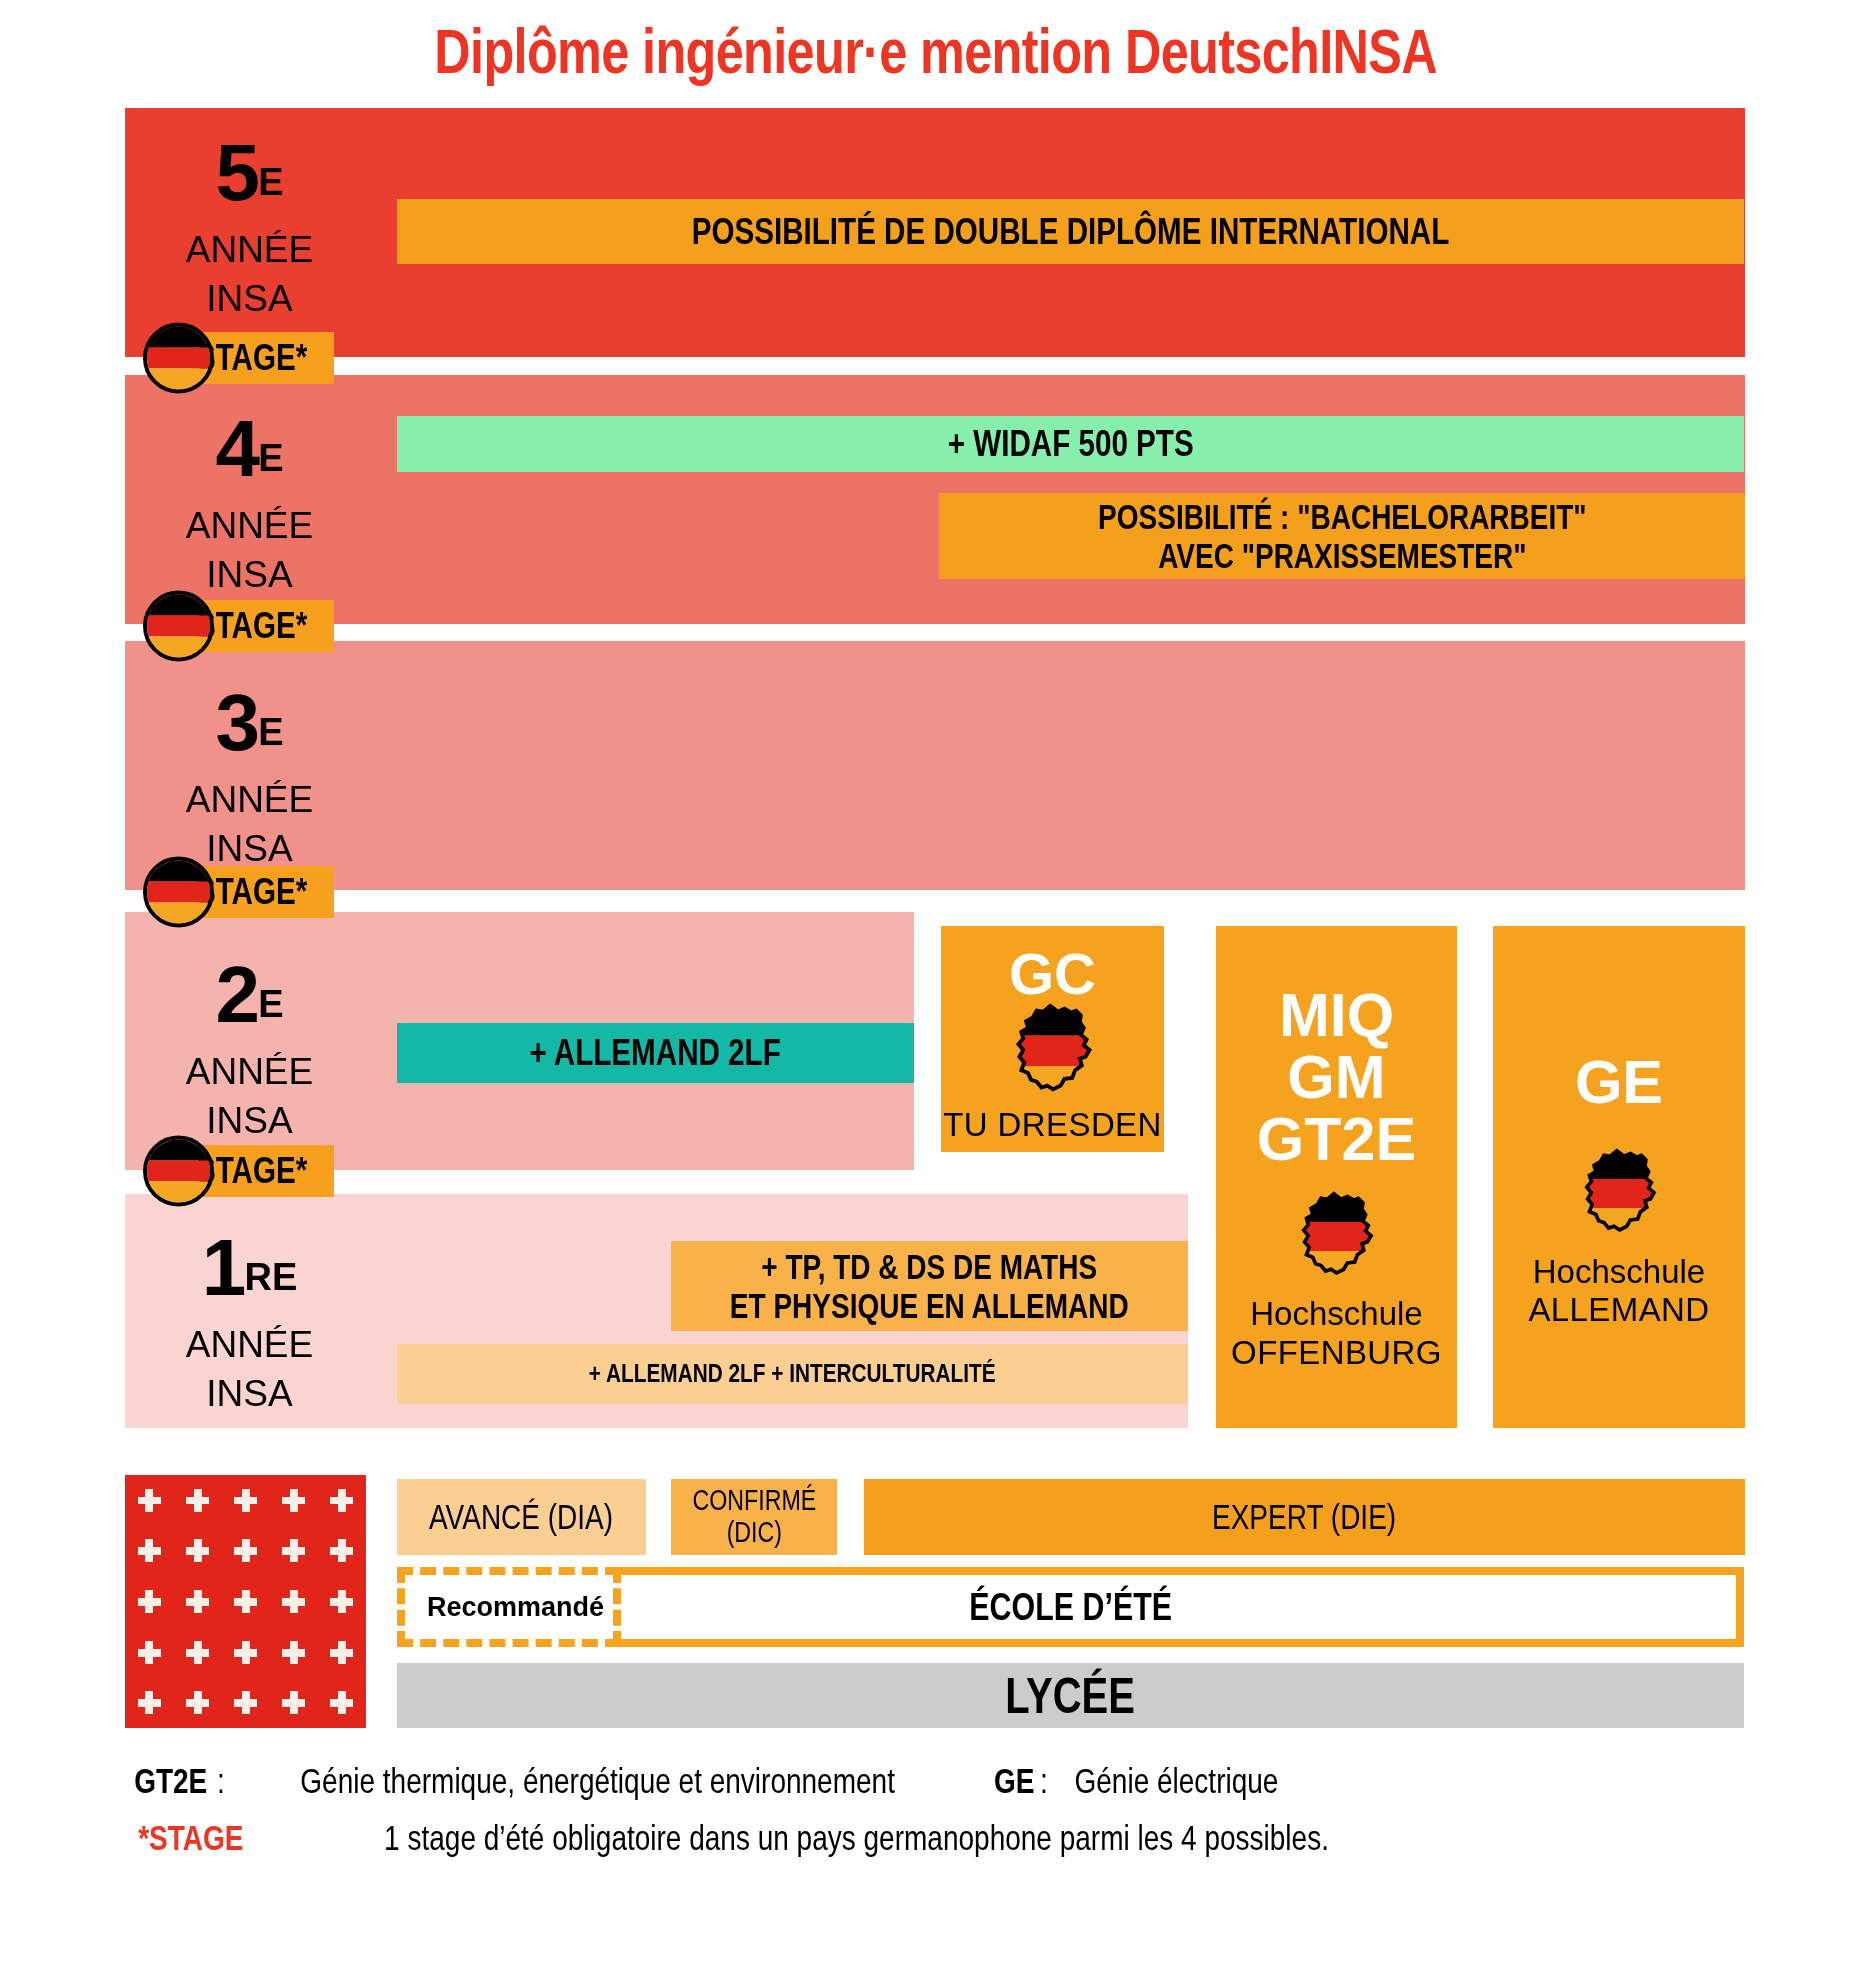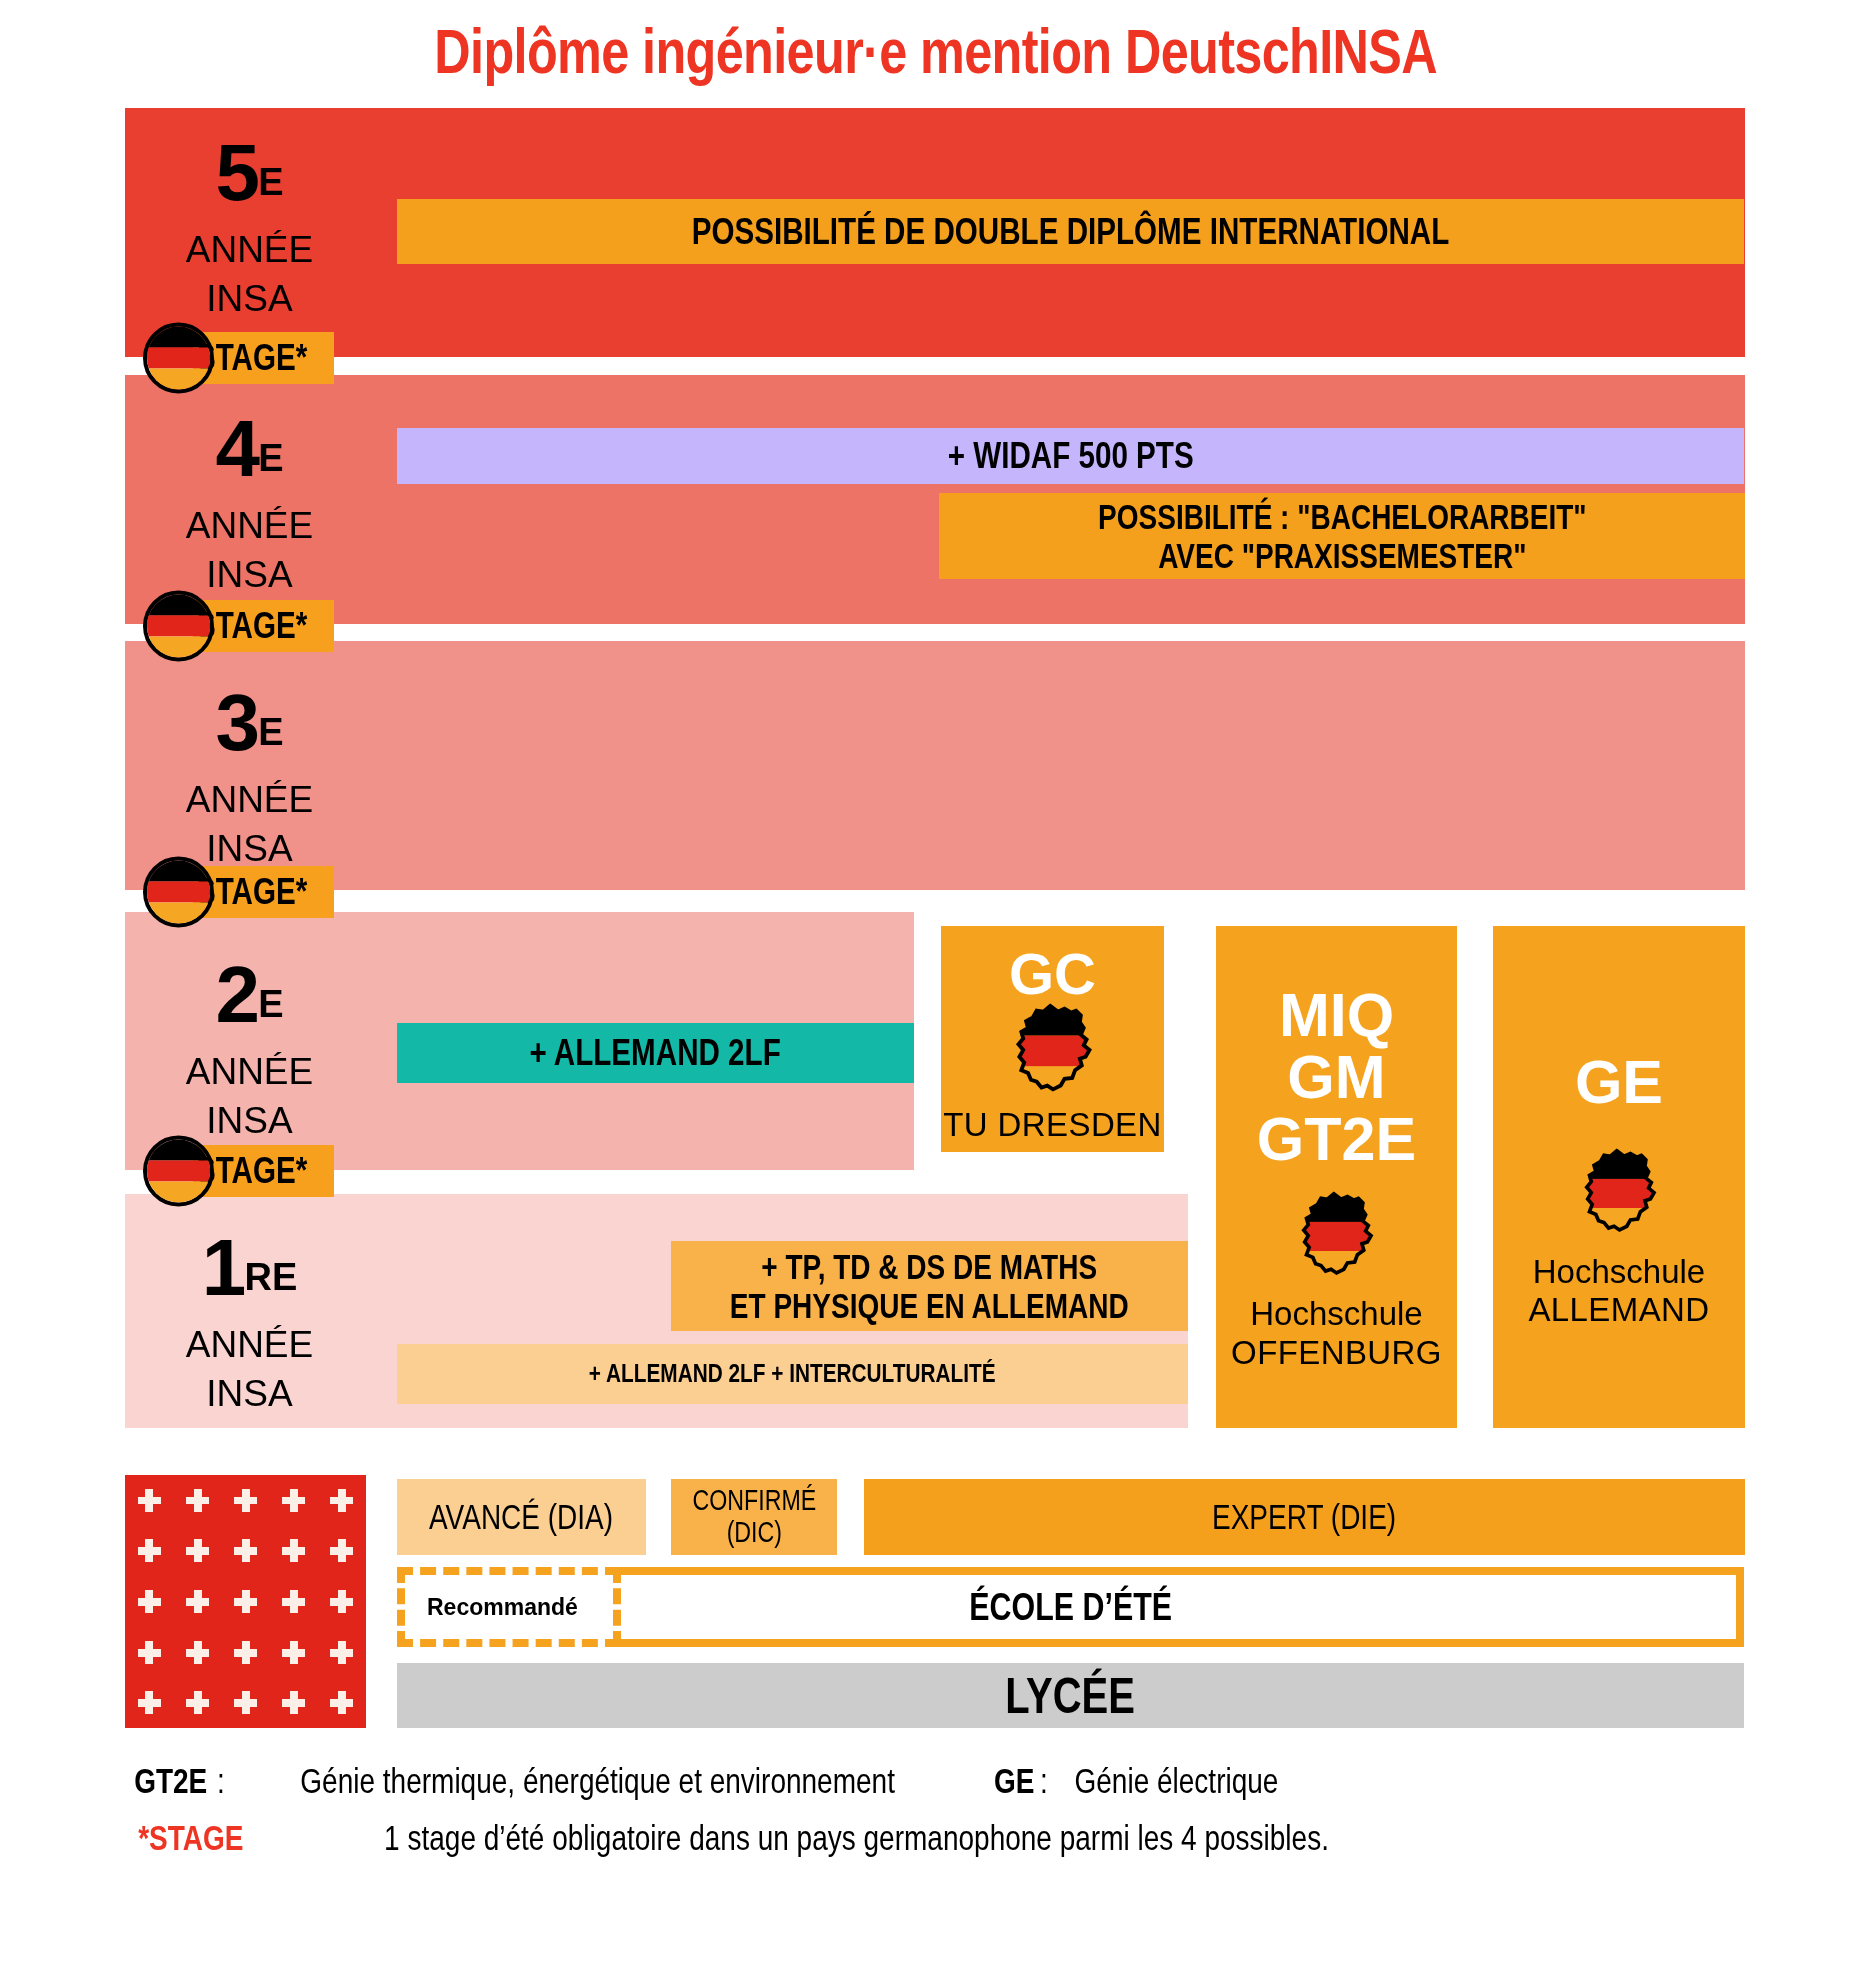--- a/index.html
+++ b/index.html
@@ -121,21 +121,21 @@
     </div>
 </div>
 
 <div class="band" style="left:125px;top:375px;width:1620px;height:249px;background:#EC7365;"></div>
 
 <div class="yearlabel" style="left:125px;top:409px;width:249px;">
   <span class="num">4</span><span class="sup">E</span>
   <span class="sub"><span>ANNÉE</span><br><span>INSA</span></span>
 </div>
 
-<div class="infobar" style="left:397px;top:428px;width:1347px;height:56px;background:#c4b5fd;font-size:37px;">
+<div class="infobar" style="left:397px;top:416px;width:1347px;height:56px;background:#86efac;font-size:37px;">
   <span class="cond">+ WIDAF 500 PTS</span>
 </div>
 
 <div class="infobar" style="left:939px;top:493px;width:806px;height:86px;background:#F5A01C;font-size:35px;">
   <span class="cond">
     <span>POSSIBILITÉ : "BACHELORARBEIT"</span><br>
     <span>AVEC "PRAXISSEMESTER"</span>
   </span>
 </div>
 
@@ -342,21 +342,21 @@
   </span>
 </div>
 
 <div class="lvl" style="left:864px;top:1479px;width:881px;height:76px;background:#F5A01C;font-size:35px;">
   <span class="cond">EXPERT (DIE)</span>
 </div>
 
 <div id="ecole-row" style="left:397px;top:1567px;width:1347px;height:80px;">
   <div id="ecole-dashed" style="width:224px;"></div>
   <div id="ecole-solid" style="left:224px;width:1123px;"></div>
-  <div id="reco-label" style="left:30px;top:50%;transform:translateY(-50%);font-size:23px;">
+  <div id="reco-label" style="left:30px;top:50%;transform:translateY(-50%);font-size:27px;">
     <span>Recommandé</span>
   </div>
   <div id="ecole-label" style="left:0;top:50%;transform:translateY(-50%);width:1347px;font-size:38px;">
     <span class="cond">ÉCOLE D’ÉTÉ</span>
   </div>
 </div>
 
 <div id="lycee" style="left:397px;top:1663px;width:1347px;height:65px;font-size:50px;">
   <span class="cond">LYCÉE</span>
 </div>

